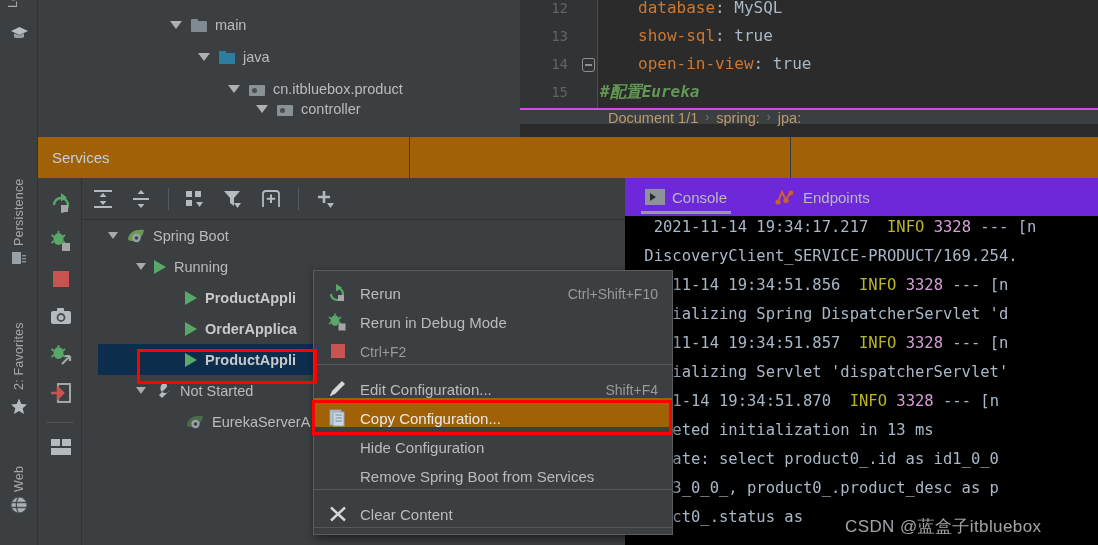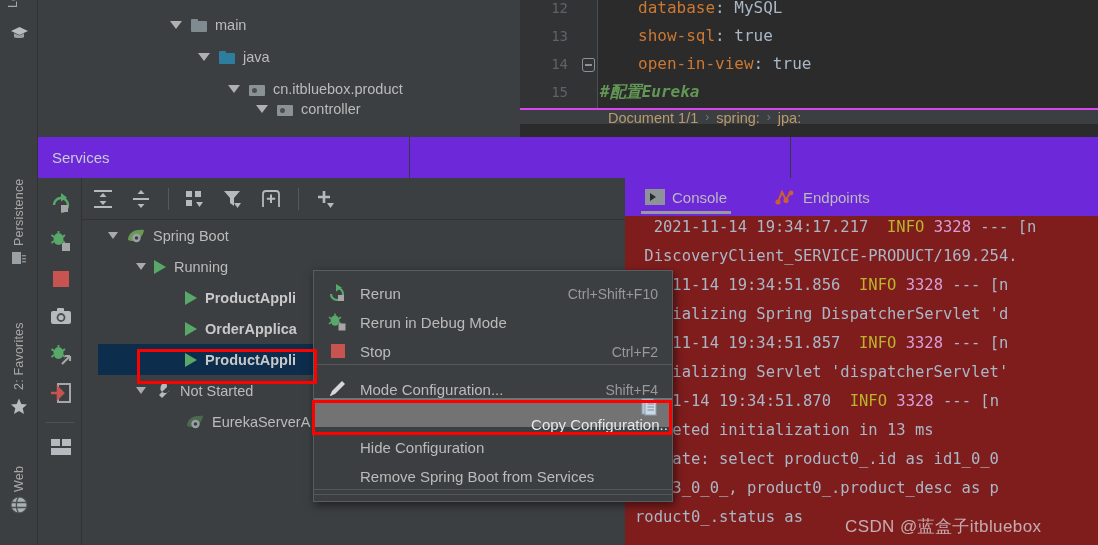--- a/index.html
+++ b/index.html
@@ -107,21 +107,21 @@
     position:absolute; left:0; width:38px;
     writing-mode:vertical-rl; transform:rotate(180deg);
     font-size:12.5px; color:#a7a7a7;
     display:flex; align-items:center; justify-content:flex-start;
     letter-spacing:0.2px;
   }
 
   
   #services-headerbar {
     position:absolute; left:38px; top:137px; width:1060px; height:41px;
-    background:#6d28d9;
+    background:#a16207;
   }
   #services-tab {
     position:absolute; left:0; top:0; width:372px; height:41px;
     display:flex; align-items:center; padding-left:14px;
     font-size:15px; color:#c6cdd4;
     border-right:1px solid #343a42;
   }
   .hdr-div { position:absolute; top:0; width:1px; height:41px; background:#343a42; }
 
   
@@ -172,21 +172,21 @@
   .ctab {
     position:absolute; top:0; height:38px; display:flex; align-items:center;
     font-size:15px; color:#bbbbbb; padding:0 8px; white-space:nowrap;
   }
   .ctab.active::after {
     content:""; position:absolute; left:4px; bottom:2px; right:4px; height:3px;
     background:#9a9a9a;
   }
   #console-out {
     position:absolute; left:0; top:38px; width:473px; height:329px;
-    background:#7f1d1d; overflow:hidden;
+    background:#000000; overflow:hidden;
   }
   .cline {
     position:absolute; left:10px; white-space:pre;
     font-family:"DejaVu Sans Mono", monospace; font-size:15.5px; color:#bbbbbb;
   }
   .lg-info { color:#bbb529; }
   .lg-pid  { color:#d79fd7; }
   .lg-grey { color:#a9b7c6; }
 
   
@@ -196,21 +196,21 @@
     box-shadow:2px 3px 9px rgba(0,0,0,0.55);
     padding:2px 0;
   }
   .mi {
     position:relative; height:29px; display:flex; align-items:flex-end;
     padding-left:14px; font-size:15px; color:#bbbbbb; white-space:nowrap;
   }
   .mi .mi-icon { width:22px; height:18px; margin-right:10px; position:relative; flex:none; }
   .mi .mi-label { flex:1; }
   .mi .mi-key { color:#999999; font-size:14px; margin-right:14px; }
-  .mi.highlight { background:#737373; color:#e8e8e8;flex-direction:column; }
+  .mi.highlight { background:#a16207; color:#e8e8e8; }
   .mi.highlight .mi-label { color:#e9e9e9; }
   .mi-sep { height:1px; background:#54585b; margin:4px 0; }
 
   
   .redbox {
     position:absolute; border:3px solid #ff0000; pointer-events:none;
   }
 
   
   #watermark {
@@ -499,30 +499,29 @@
             <path d="M1 4 L3.2 5.8 M1 11 L3.2 9.2 M13 4 L10.8 5.8 M13 11 L10.8 9.2 M7 0.6 L7 2.4" stroke="#59a869" stroke-width="1.6"></path>
             <rect x="10.5" y="10.5" width="7" height="7" fill="#a6a6a6"></rect>
           </svg></span>
         <span class="mi-label">Rerun in Debug Mode</span>
         <span class="mi-key"></span>
       </div>
       <div class="mi">
         <span class="mi-icon"><svg viewBox="0 0 22 18" width="22" height="18">
             <rect x="3" y="2" width="14" height="14" fill="#c75450"></rect>
           </svg></span>
-        <span class="mi-label">Stop</span>
         <span class="mi-key">Ctrl+F2</span>
       </div>
       <div class="mi-sep"></div>
       <div class="mi">
         <span class="mi-icon"><svg viewBox="0 0 22 18" width="22" height="18">
             <path d="M2 16 L4 11 L14 1 L17 4 L7 14 Z" fill="#d5d8da"></path>
             <path d="M2 16 L4.2 15.3 L2.8 13.9 Z" fill="#d5d8da"></path>
           </svg></span>
-        <span class="mi-label">Mode Configuration...</span>
+        <span class="mi-label">Edit Configuration...</span>
         <span class="mi-key">Shift+F4</span>
       </div>
       <div class="mi highlight">
         <span class="mi-icon"><svg viewBox="0 0 22 18" width="22" height="18">
             <rect x="2" y="1" width="11" height="15" fill="#b9c6d2" stroke="#8fa2b4" stroke-width="1"></rect>
             <rect x="5" y="3" width="11" height="14" fill="#ccd8e2" stroke="#8fa2b4" stroke-width="1"></rect>
             <path d="M7.5 6 L14 6 M7.5 9 L14 9 M7.5 12 L14 12" stroke="#7b8d9e" stroke-width="1"></path>
           </svg></span>
         <span class="mi-label">Copy Configuration...</span>
         <span class="mi-key"></span>
@@ -531,20 +530,27 @@
         <span class="mi-icon"></span>
         <span class="mi-label">Hide Configuration</span>
         <span class="mi-key"></span>
       </div>
       <div class="mi">
         <span class="mi-icon"></span>
         <span class="mi-label">Remove Spring Boot from Services</span>
         <span class="mi-key"></span>
       </div>
       <div class="mi-sep"></div>
+      <div class="mi">
+        <span class="mi-icon"><svg viewBox="0 0 22 18" width="22" height="18">
+            <path d="M3 2.5 L17 15.5 M17 2.5 L3 15.5" stroke="#d5d8da" stroke-width="2.4"></path>
+          </svg></span>
+        <span class="mi-label">Clear Content</span>
+        <span class="mi-key"></span>
+      </div>
       <div class="mi-sep"></div>
     </div>
 
   <div class="redbox" style="left:137px; top:349px; width:180px; height:35px;"></div>
   <div class="redbox" style="left:312px; top:400px; width:360px; height:35px;"></div>
 
   <div id="watermark">CSDN @蓝盒子itbluebox</div>
 
 </div>
 

